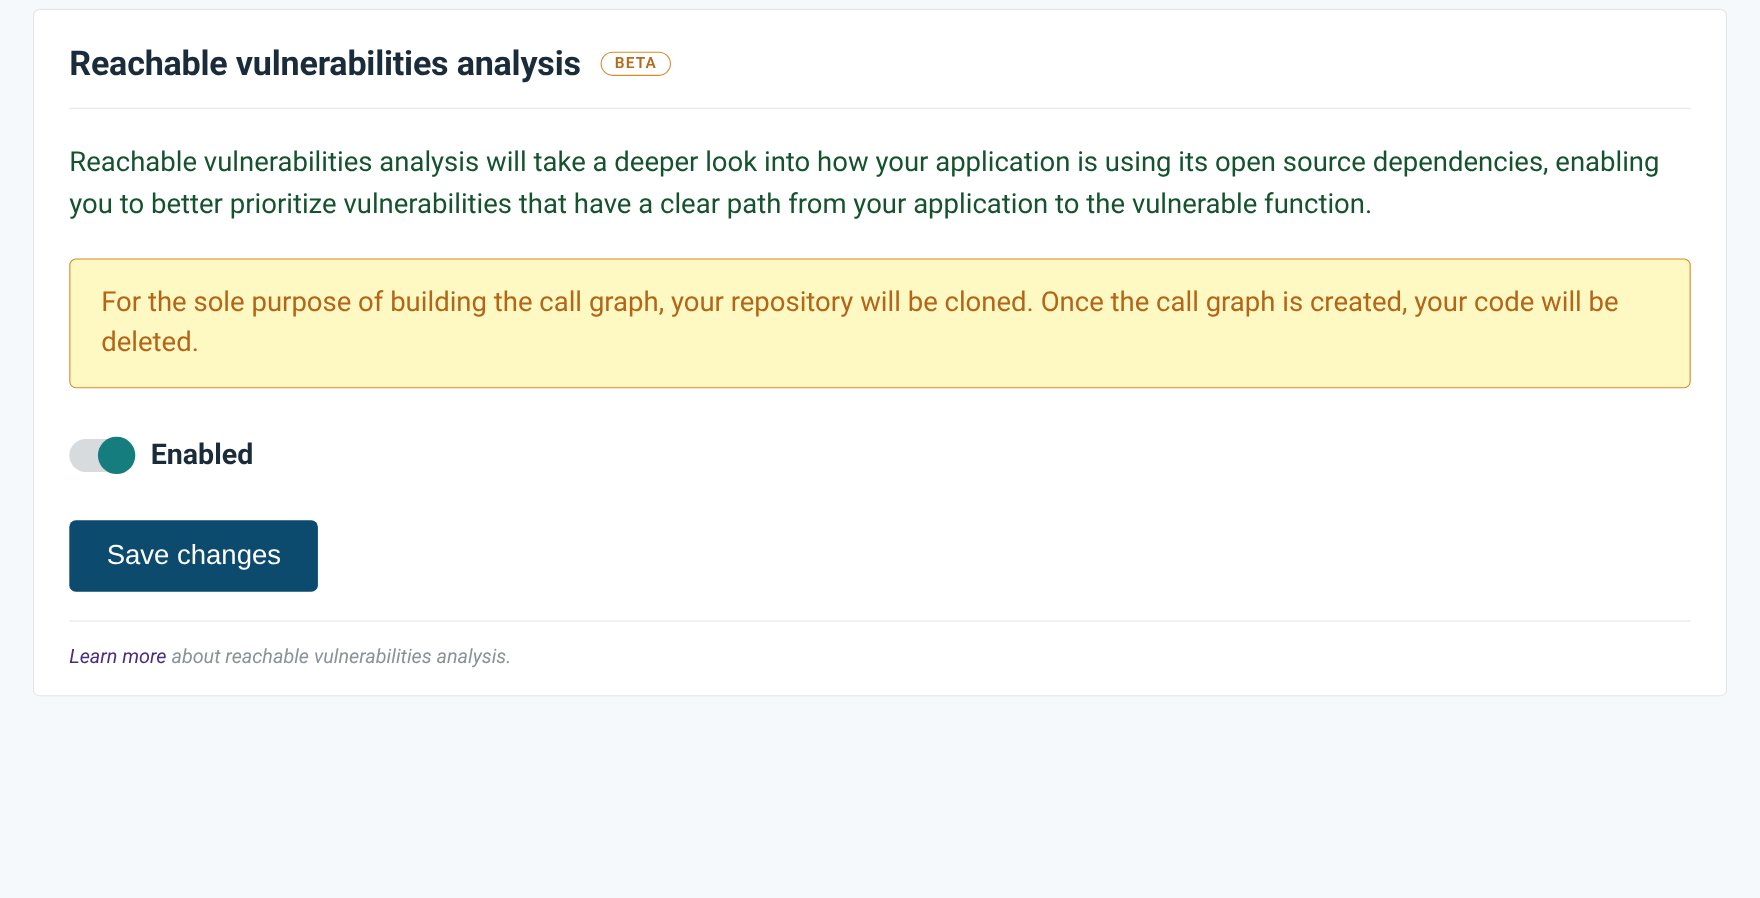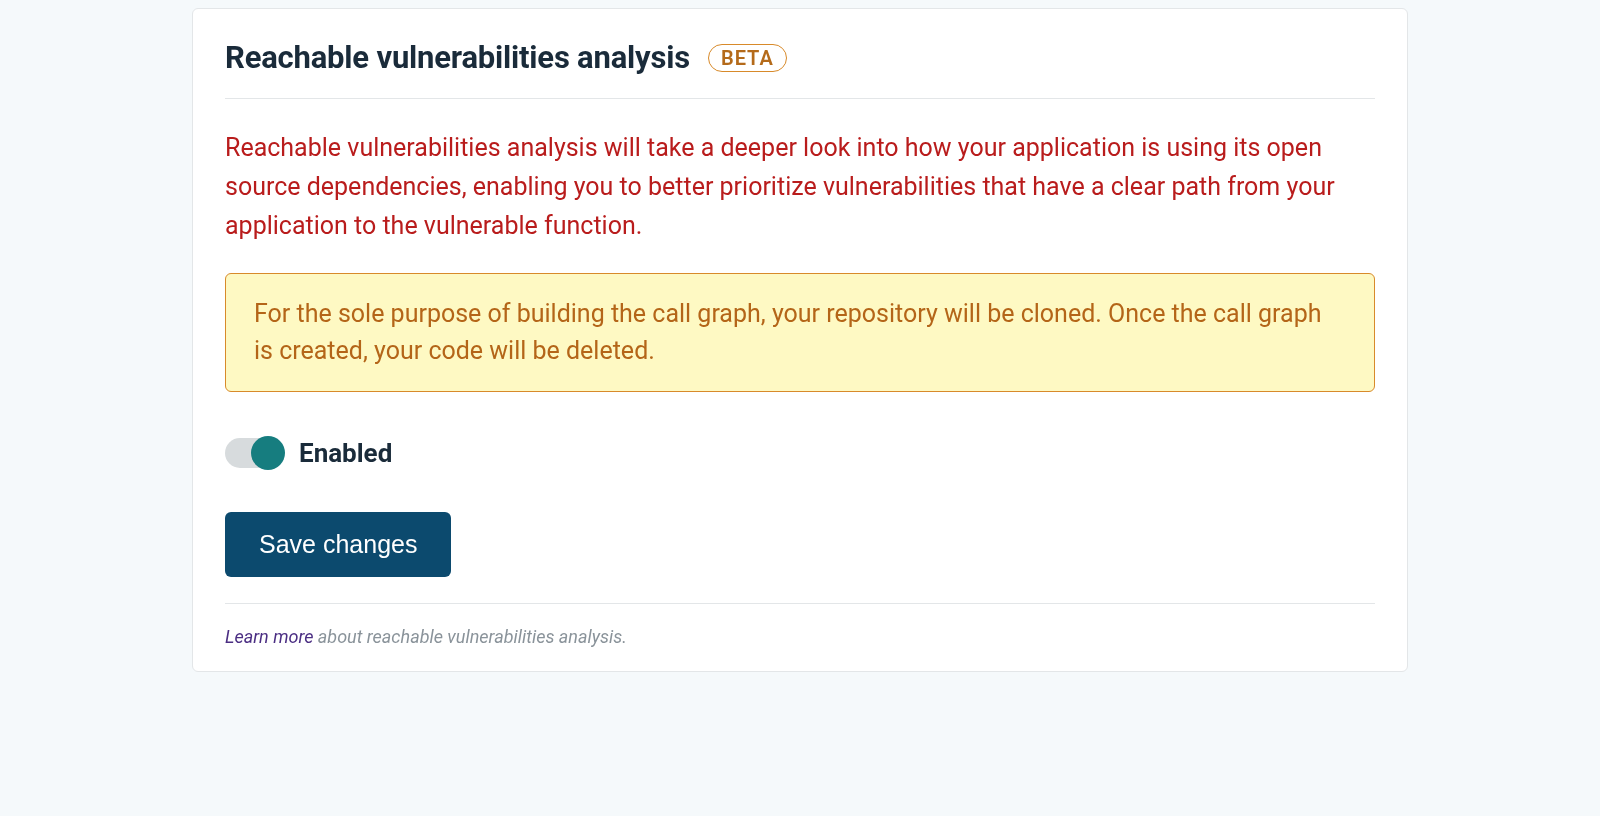--- a/index.html
+++ b/index.html
@@ -14,21 +14,21 @@
       height: 816px;
       padding: 0;
       display: flex;
       align-items: flex-start;
       justify-content: center;
     }
     .card {
       background: #ffffff;
       border: 1px solid #e3e6e8;
       border-radius: 6px;
-      width: 1216px;
+      width: 1540px;
       margin-top: 8px;
       padding: 30px 32px 24px 32px;
     }
     .header-row {
       display: flex;
       align-items: center;
       gap: 18px;
       padding-bottom: 22px;
       border-bottom: 1px solid #e3e6e8;
       margin-bottom: 30px;
@@ -36,31 +36,31 @@
     .title {
       font-size: 31px;
       font-weight: 700;
       color: #1a2b3a;
       letter-spacing: -0.2px;
     }
     .badge {
       display: inline-block;
       border: 1px solid #d88a2a;
       color: #b46a1a;
-      font-size: 20px;
+      font-size: 14px;
       font-weight: 600;
       letter-spacing: 1px;
       padding: 3px 12px;
       border-radius: 14px;
       line-height: 1;
     }
     .description {
       font-size: 25px;
       line-height: 1.55;
-      color: #b91c1c;
+      color: #14532d;
       margin-bottom: 28px;
       margin-top: 16px;
     }
     .description p + p {
       margin-top: 28px;
     }
     .warning-box {
       border: 1px solid #d88a2a;
       background: #fef9c3;
       border-radius: 6px;

